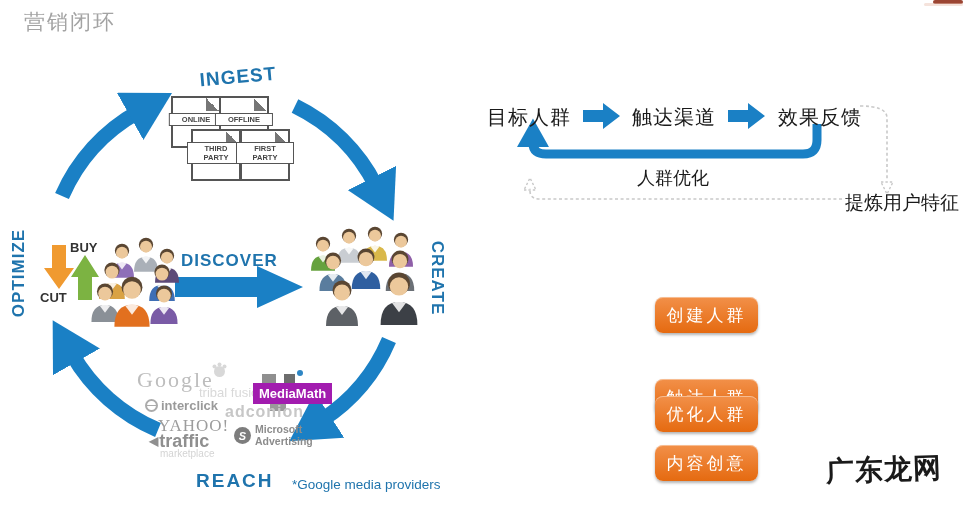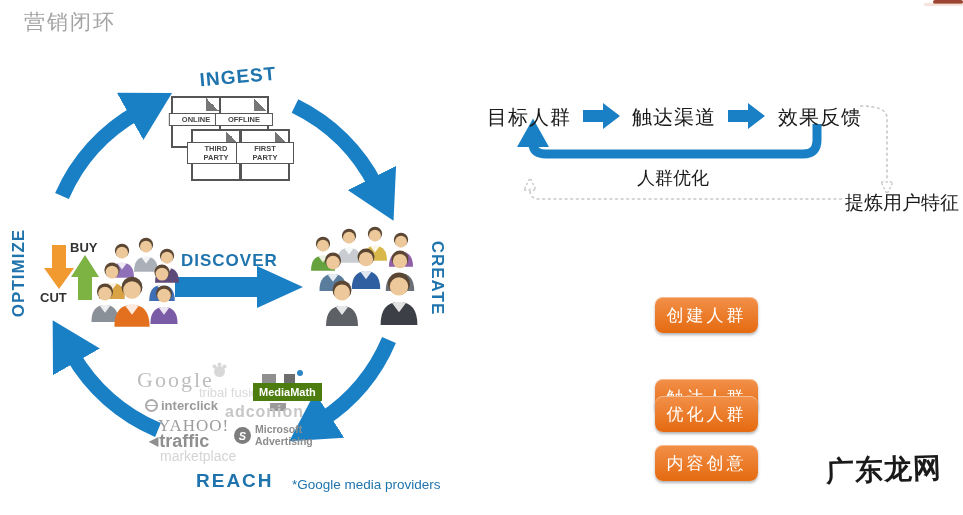--- a/index.html
+++ b/index.html
@@ -38,38 +38,38 @@
             border:1.5px solid #555;background:#fff;color:#444;
             font-size:7.5px;font-weight:bold;text-align:center;line-height:1.2;
             padding:1px 12px;white-space:nowrap;}
   .doclabel.two{white-space:normal;width:32px;top:11px;}
 
   
   .lg-google{left:137px;top:367px;font-family:"Liberation Serif",serif;font-size:22px;color:#bdbdbd;letter-spacing:2px;}
   .lg-tribal{left:199px;top:385px;font-size:13px;color:#d9d9d9;}
   .paw{left:214px;top:366px;width:11px;height:11px;border-radius:50%;background:#d8d8d8;
        box-shadow:-5px -5px 0 -3.5px #d8d8d8,0px -7px 0 -3.5px #d8d8d8,5px -5px 0 -3.5px #d8d8d8;}
-  .lg-mediamath{left:253px;top:383px;background:#4d7c0f;color:#fff;font-size:11px;font-weight:bold;
+  .lg-mediamath{left:253px;top:383px;background:#a21caf;color:#fff;font-size:13px;font-weight:bold;
                 padding:3px 6px;}
   .mm-block1{left:262px;top:374px;width:14px;height:9px;background:#8f8f8f;}
   .mm-block2{left:284px;top:374px;width:11px;height:9px;background:#6d6d6d;}
   .mm-block3{left:270px;top:403px;width:16px;height:8px;background:#9a9a9a;}
   .mm-dot{left:297px;top:370px;width:6px;height:6px;border-radius:50%;background:#2e86c4;}
   .lg-interclick{left:145px;top:398px;font-size:13px;font-weight:bold;color:#9a9a9a;display:flex;align-items:center;gap:3px;}
   .globe{width:13px;height:13px;border-radius:50%;border:2px solid #ababab;box-sizing:border-box;
          background:linear-gradient(#fff 45%,#ababab 45% 55%,#fff 55%);}
   .lg-adconion{left:225px;top:403px;font-size:16px;color:#c7c7c7;letter-spacing:1px;font-weight:600;}
   .lg-yahoo{left:158px;top:416px;font-family:"Liberation Serif",serif;font-size:17px;color:#9c9c9c;letter-spacing:1px;}
   .lg-ms{left:234px;top:424px;display:flex;align-items:center;gap:4px;}
   .ms-swirl{width:17px;height:17px;border-radius:50%;background:#7d7d7d;color:#fff;
             font-size:11px;font-weight:bold;font-style:italic;display:flex;align-items:center;justify-content:center;}
   .ms-text{font-size:10.5px;font-weight:bold;color:#8c8c8c;line-height:1.1;width:62px;}
   .lg-traffic{left:149px;top:431px;font-size:18px;font-weight:bold;color:#8f8f8f;}
   .lg-traffic::before{content:"◀";font-size:12px;vertical-align:2px;margin-right:1px;}
-  .lg-marketplace{left:160px;top:448px;font-size:14px;color:#d4d4d4;}
+  .lg-marketplace{left:160px;top:448px;font-size:10px;color:#d4d4d4;}
 
   
   .cjk{font-family:"Liberation Serif",serif;color:#1a1a1a;}
   .flow-step{font-size:20px;top:104px;letter-spacing:1px;}
   .step-0{left:487px;} .step-1{left:632px;} .step-2{left:778px;}
   .loop-label{left:637px;top:166px;font-size:18px;}
   .refine-label{left:845px;top:190px;font-size:19px;}
 
   
   .act-btn{position:absolute;left:655px;width:103px;height:36px;border:none;border-radius:8px;

